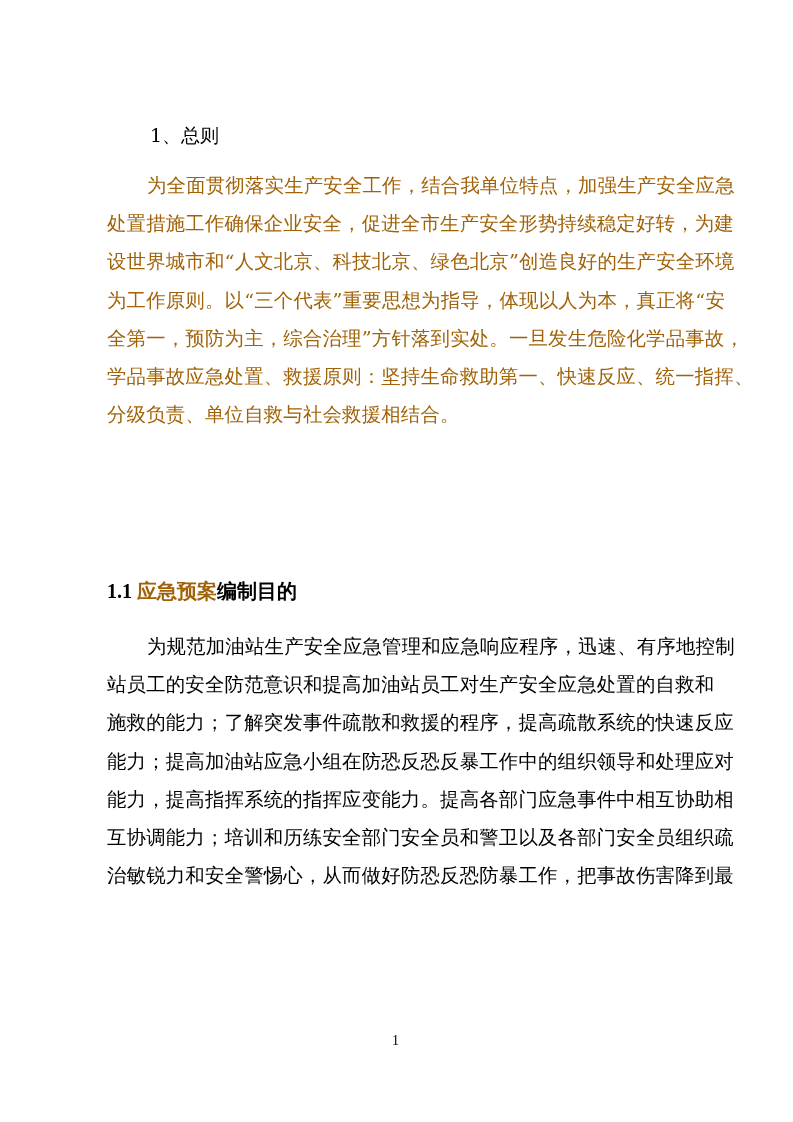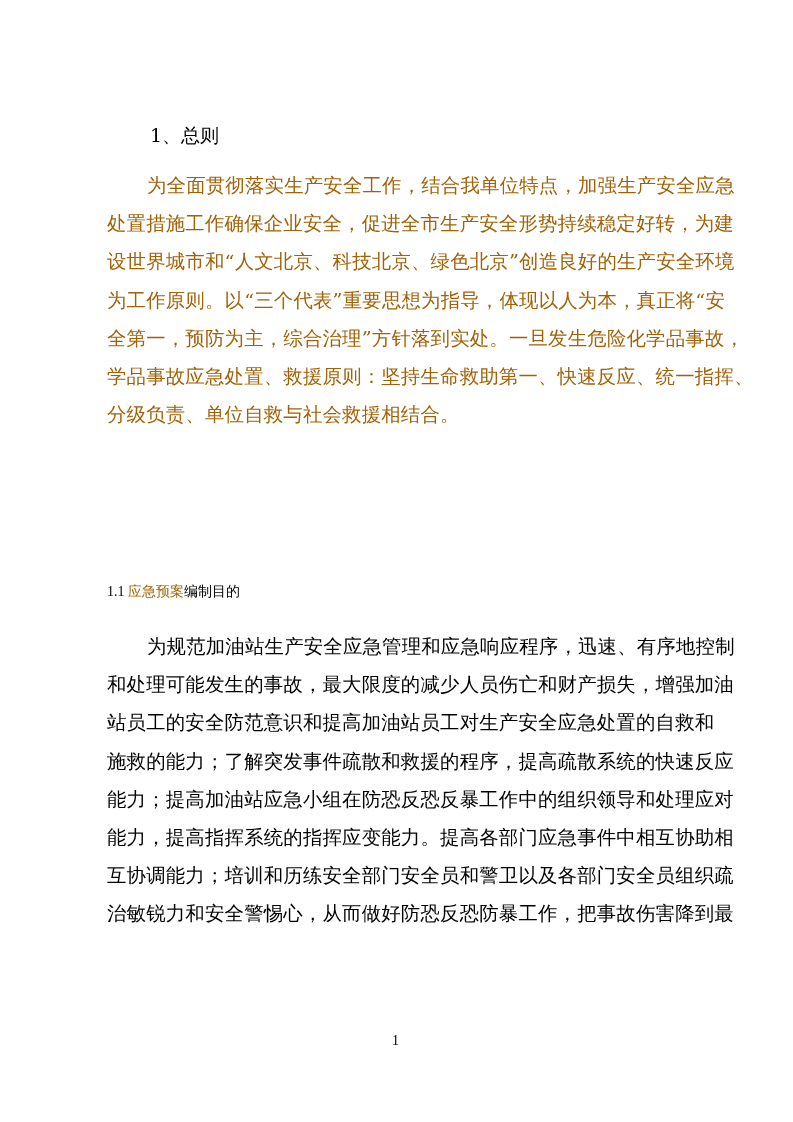--- a/index.html
+++ b/index.html
@@ -4,22 +4,22 @@
 <style>
   html, body { margin: 0; padding: 0; background: #ffffff; }
   body { width: 793px; height: 1122px; position: relative; overflow: hidden;
          font-family: "DejaVu Serif", "Liberation Serif", serif; color: #000; }
   .page { position: absolute; left: 107px; top: 0; width: 586px; }
   .h1 { position: absolute; top: 121px; left: 0; font-size: 19px; line-height: 28px; white-space: nowrap; margin-left: 43px; }
   .para { position: absolute; left: 0; width: 586px; font-size: 19.4px; line-height: 38.2px;
           text-align: justify; text-align-last: left; letter-spacing: 0.2px; }
   .red { color: #a16207; }
   .p1 { top: 167px; }
-  .h2 { position: absolute; top: 578px; left: 0; font-size: 14px; line-height: 26px; white-space: nowrap;
-        font-family: "DejaVu Sans", "Liberation Sans", sans-serif; }
+  .h2 { position: absolute; top: 578px; left: 0; font-size: 20px; line-height: 26px; white-space: nowrap;
+        font-family: "DejaVu Sans", "Liberation Sans", sans-serif; font-weight: bold; }
   .h2 .num { font-family: "Liberation Serif", serif; }
   .p2 { top: 628px; }
   .indent { display: inline-block; width: 40px; }
   .line { display: block; white-space: nowrap; }
   .pagenum { position: absolute; top: 1031px; left: 392px; font-size: 14px; line-height: 20px;
              font-family: "Liberation Serif", serif; }
 </style>
 </head>
 <body>
 
@@ -35,21 +35,20 @@
     <span class="line">学品事故应急处置、救援原则：坚持生命救助第一、快速反应、统一指挥、</span>
     <span class="line">分级负责、单位自救与社会救援相结合。</span>
   </div>
 
   <div class="h2">
     <span class="num">1.1 </span><span class="red">应急预案</span><span>编制目的</span>
   </div>
 
   <div class="para p2">
     <span class="line"><span class="indent"></span><span>为规范加油站生产安全应急管理和应急响应程序，迅速、有序地控制</span></span>
-    <span class="line">和处理可能发生的事故，最大限度的减少人员伤亡和财产损失，增强加油</span>
     <span class="line">站员工的安全防范意识和提高加油站员工对生产安全应急处置的自救和</span>
     <span class="line">施救的能力；了解突发事件疏散和救援的程序，提高疏散系统的快速反应</span>
     <span class="line">能力；提高加油站应急小组在防恐反恐反暴工作中的组织领导和处理应对</span>
     <span class="line">能力，提高指挥系统的指挥应变能力。提高各部门应急事件中相互协助相</span>
     <span class="line">互协调能力；培训和历练安全部门安全员和警卫以及各部门安全员组织疏</span>
     <span class="line">治敏锐力和安全警惕心，从而做好防恐反恐防暴工作，把事故伤害降到最</span>
   </div>
 </div>
 
 <div class="pagenum">1</div>

